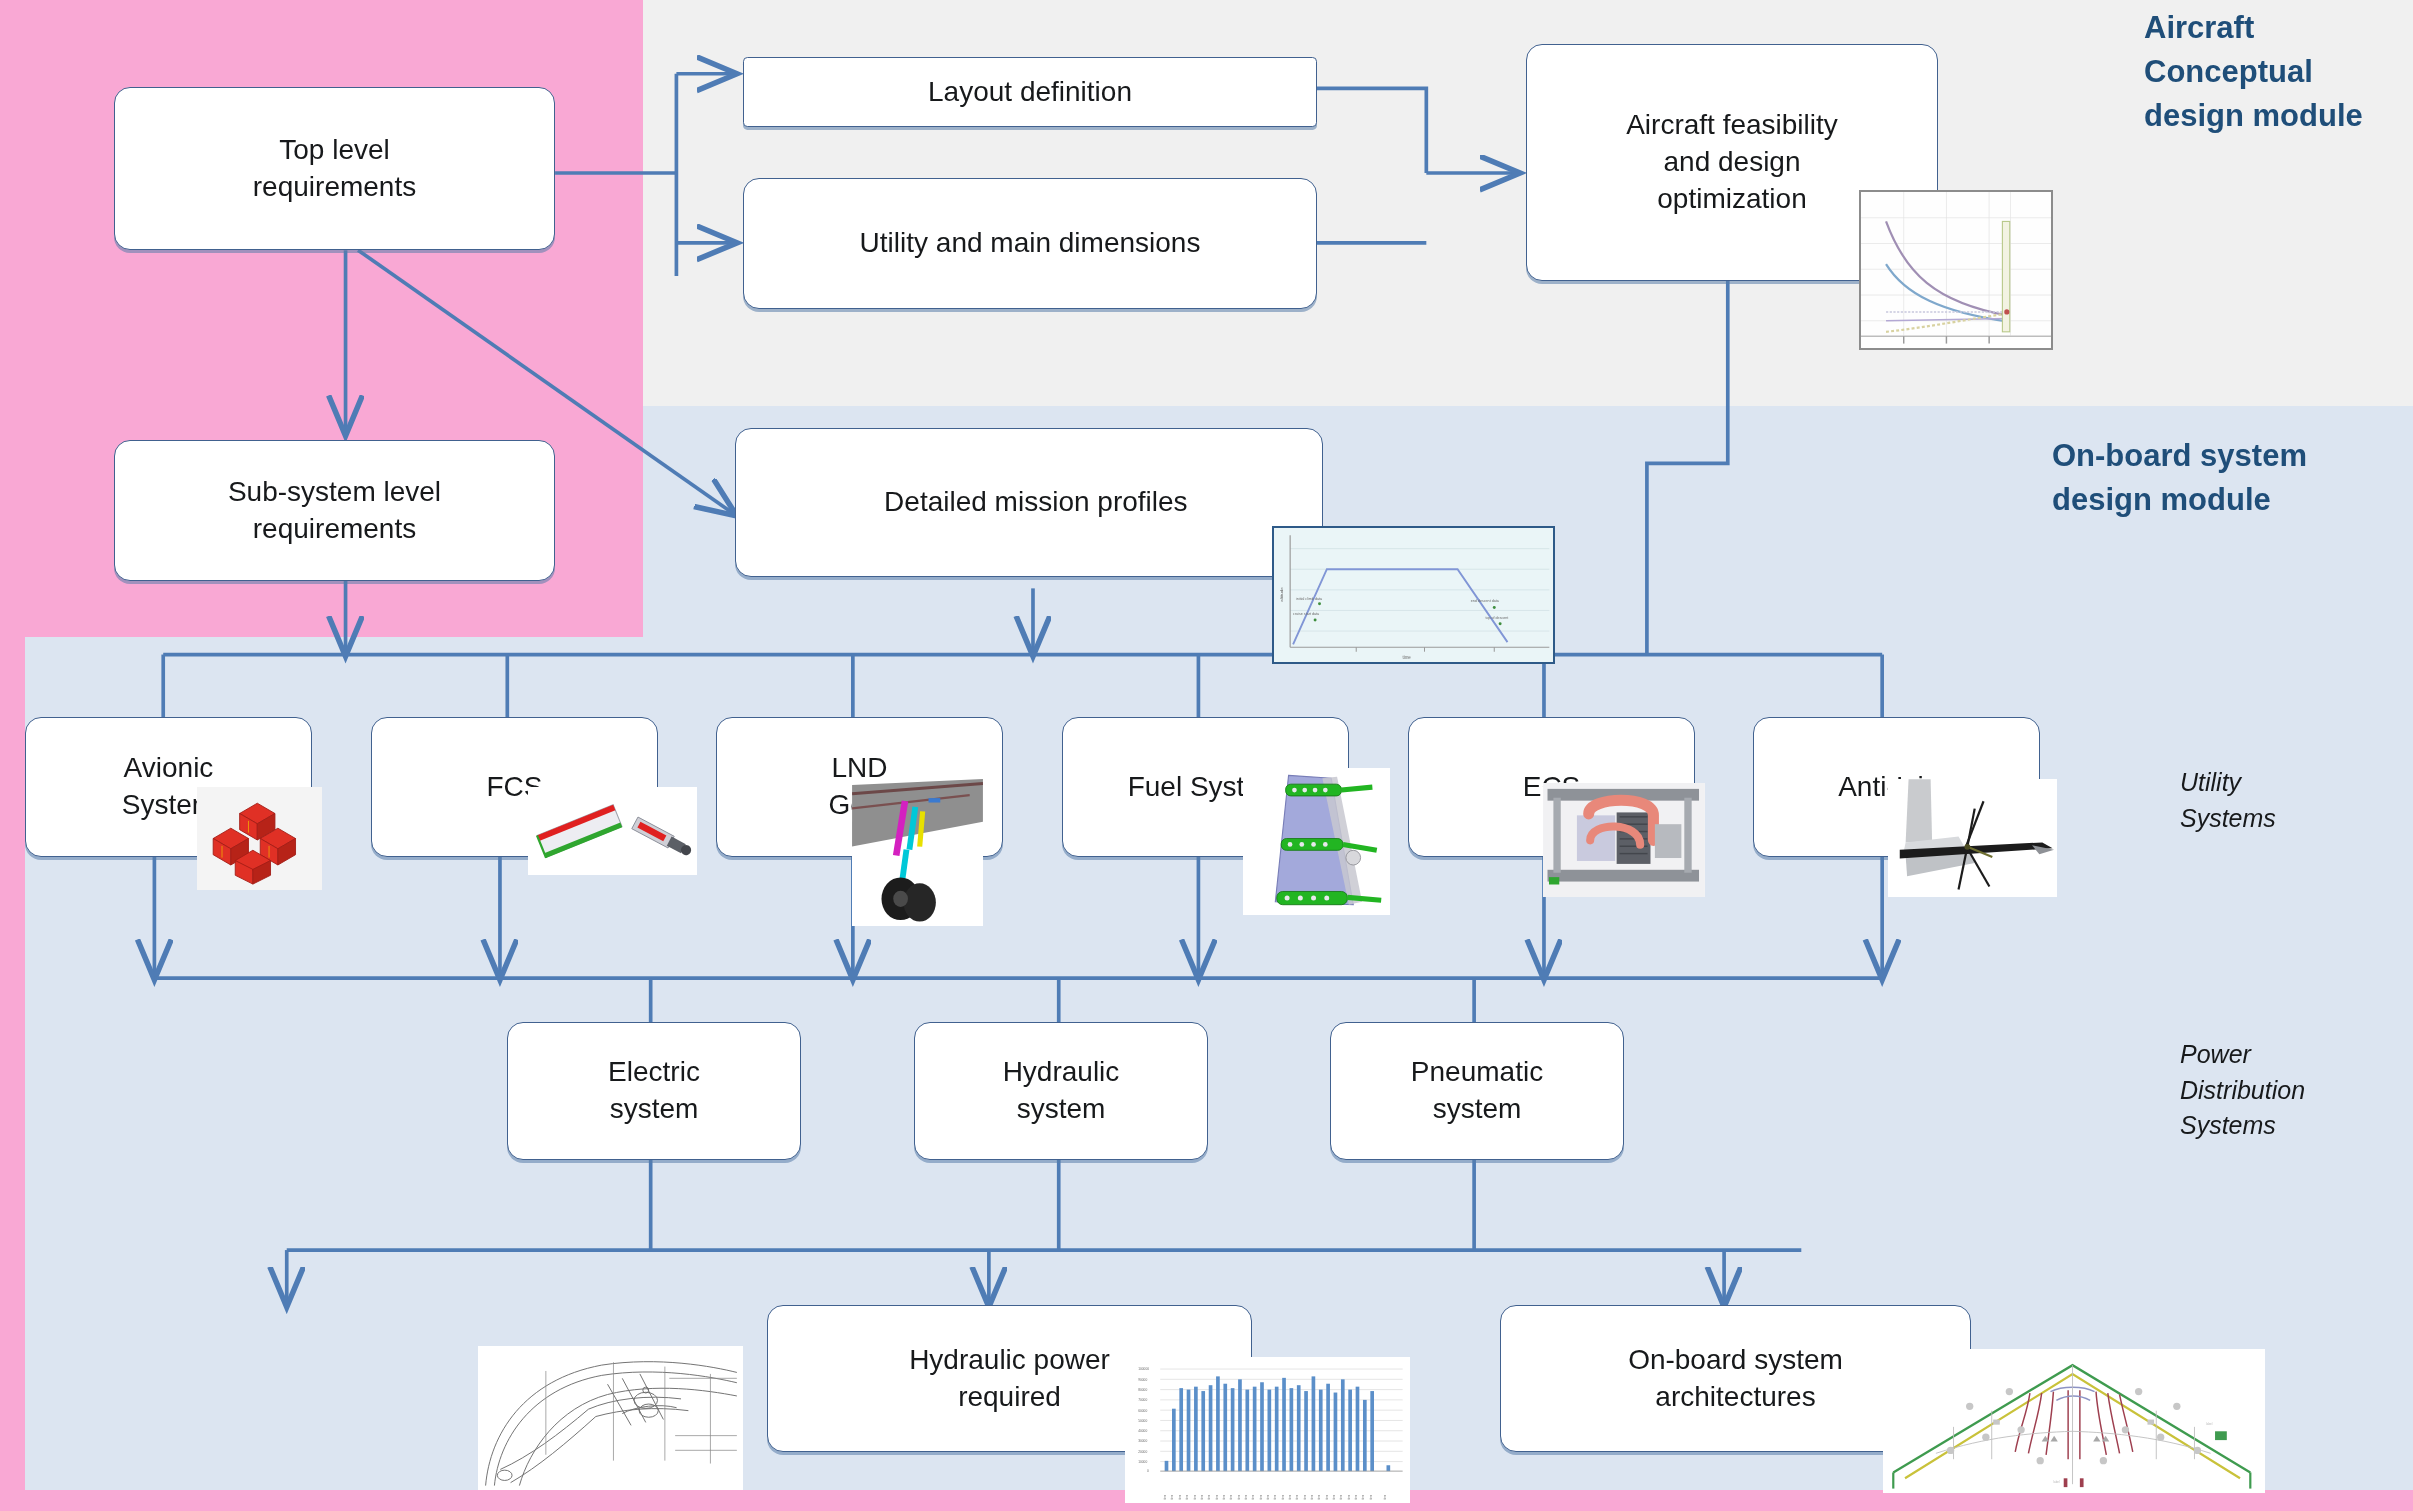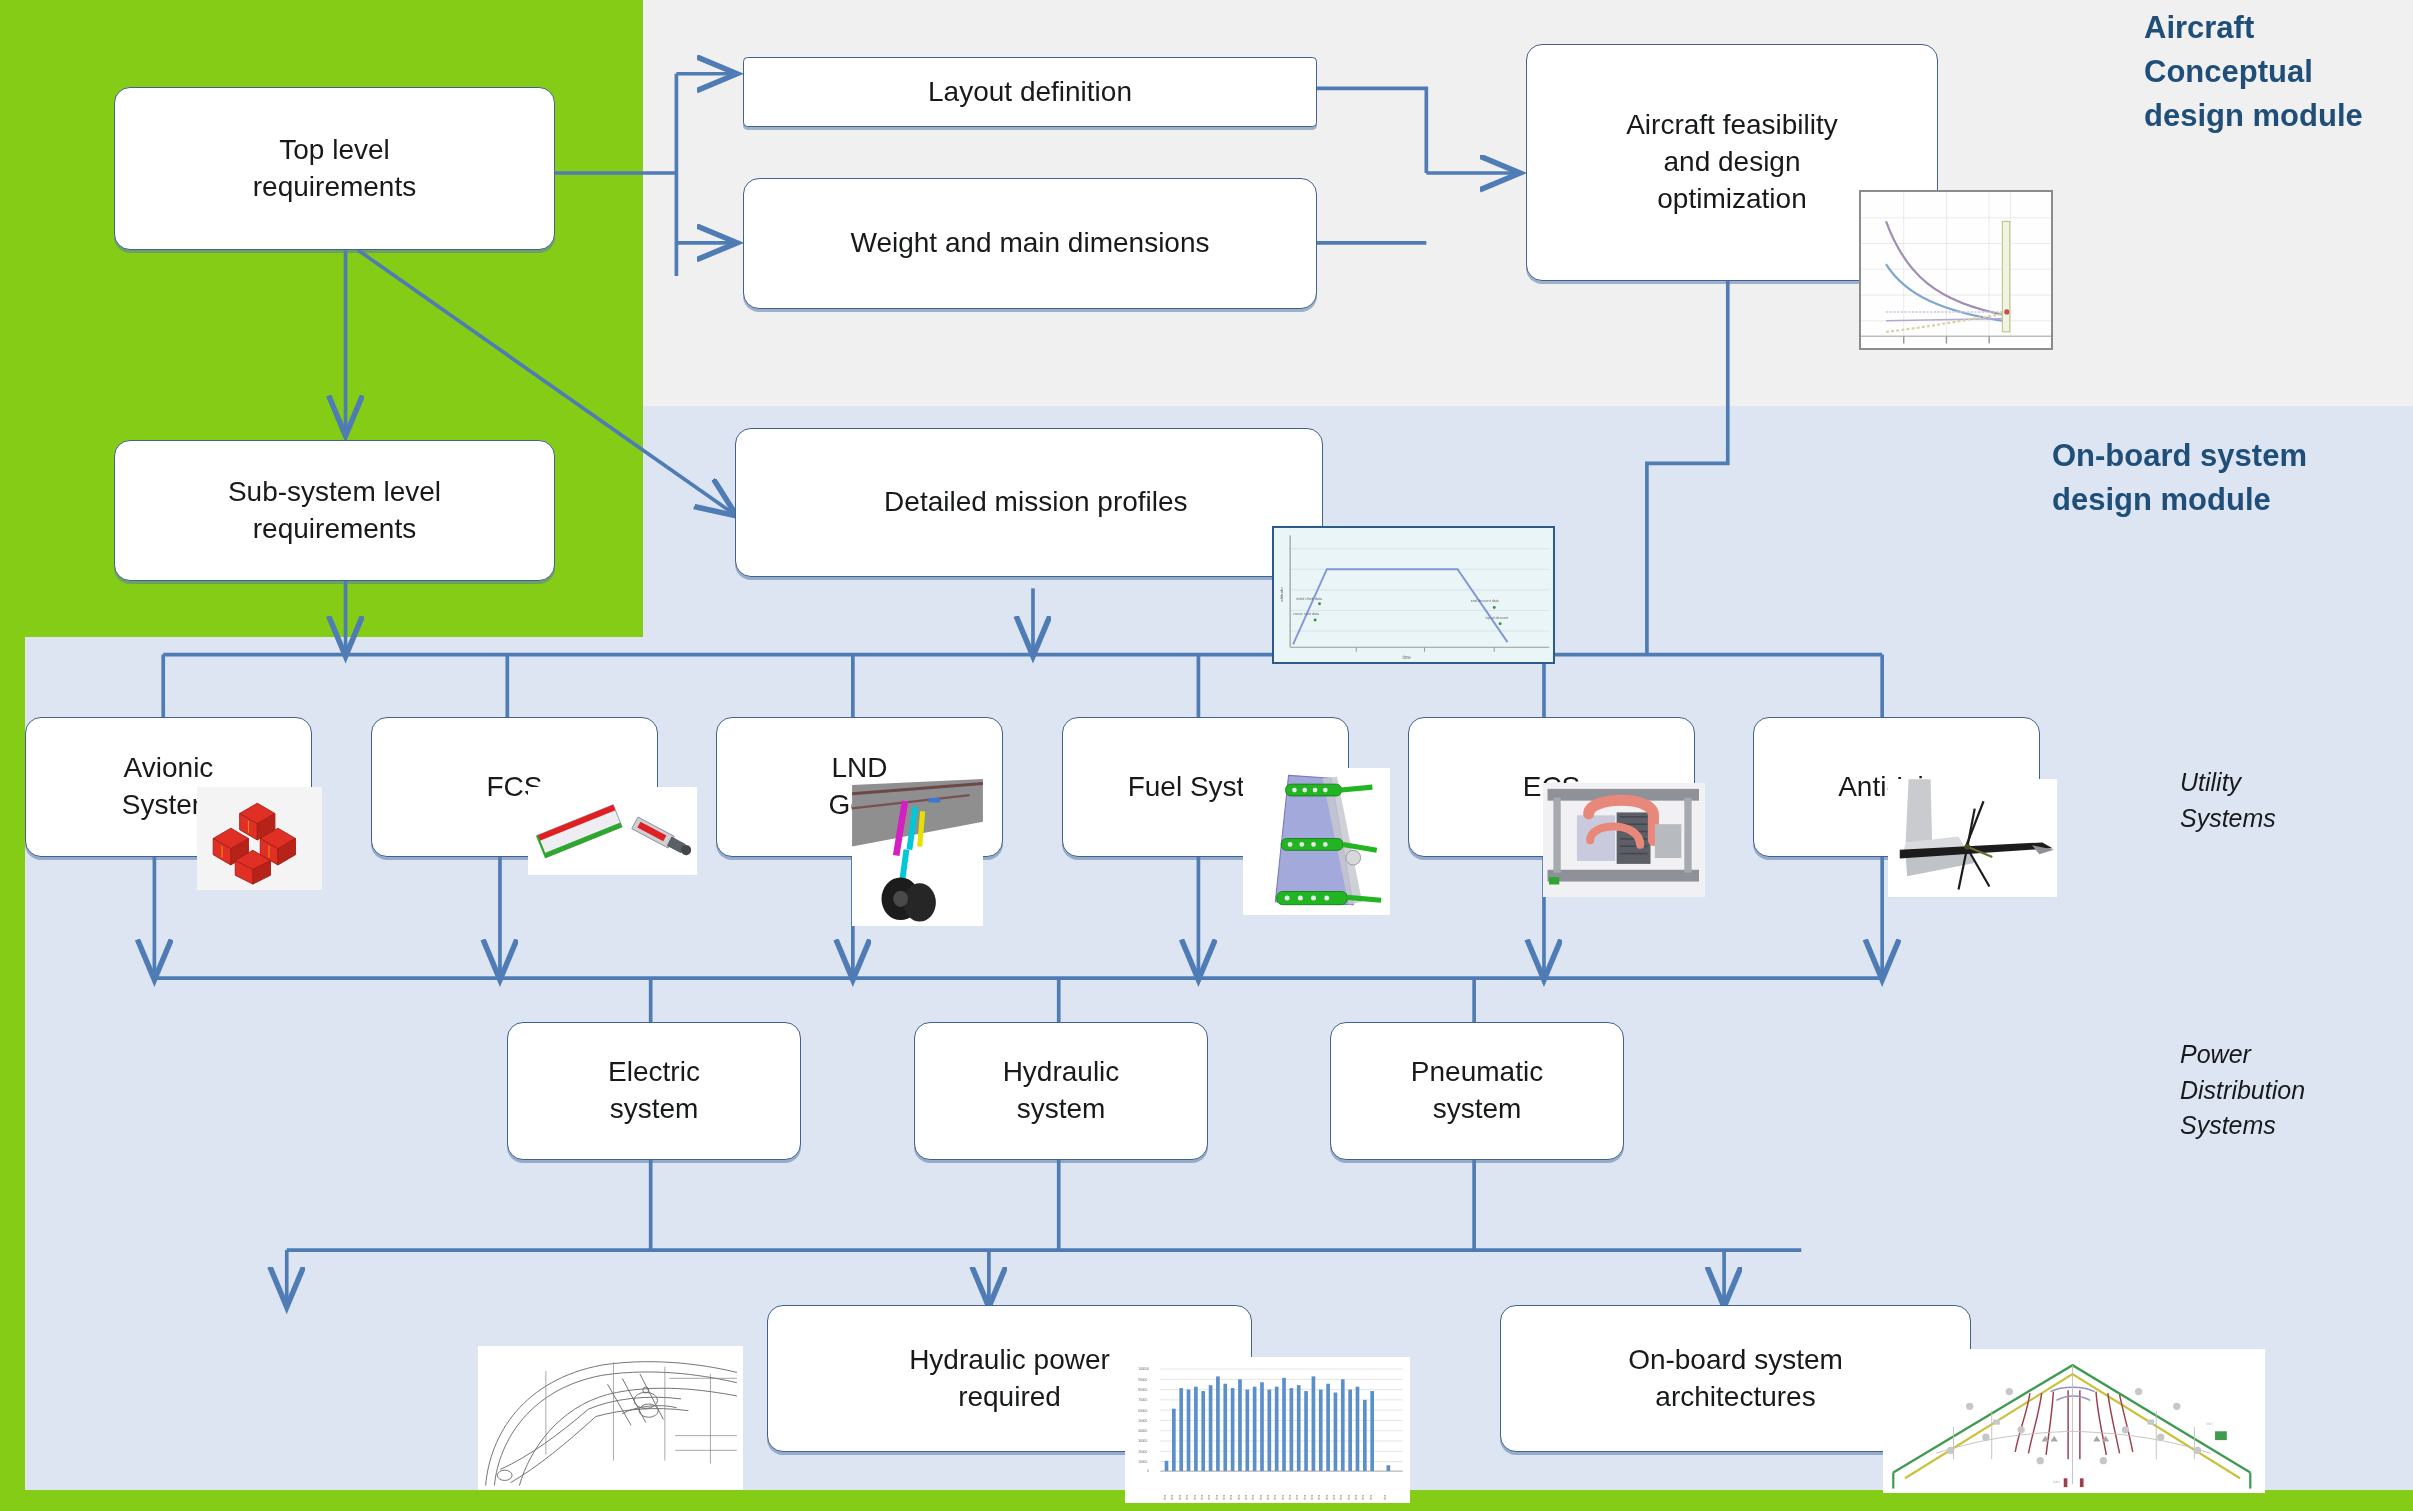--- a/index.html
+++ b/index.html
@@ -1,20 +1,20 @@
 <!DOCTYPE html>
 <html style="font-size:11.8px"><head>
 <meta charset="utf-8">
 <style>
   html,body{margin:0;padding:0;background:#ffffff;}
   body{font-family:"Liberation Sans", sans-serif;}
   #canvas{
     position:relative;
     width:2413px;height:1512px;
-    background:#84cc16;
+    background:#f9a8d4;
     overflow:hidden;
   }
   
   .band{position:absolute;}
   #band-gray{left:643px;top:0;width:1770px;height:406px;background:#f0f0f0;}
   #band-blue-right{left:643px;top:406px;width:1770px;height:1084px;background:#dce5f1;}
   #band-blue-left{left:25px;top:637px;width:618px;height:853px;background:#dce5f1;}
 
   
   #wires{position:absolute;left:0;top:0;width:2413px;height:1512px;}
@@ -156,21 +156,21 @@
       <div>Top level</div>
       <div>requirements</div>
     </div>
   </div>
 
   <div class="node flat" style="left:743px;top:57px;width:574px;height:70px;">
     <div>Layout definition</div>
   </div>
 
   <div class="node" style="left:743px;top:178px;width:574px;height:131px;">
-    <div>Weight and main dimensions</div>
+    <div>Utility and main dimensions</div>
   </div>
 
   <div class="node" style="left:1526px;top:44px;width:412px;height:237px;">
     <div>
       <div>Aircraft feasibility</div>
       <div>and design</div>
       <div>optimization</div>
     </div>
   </div>
 

